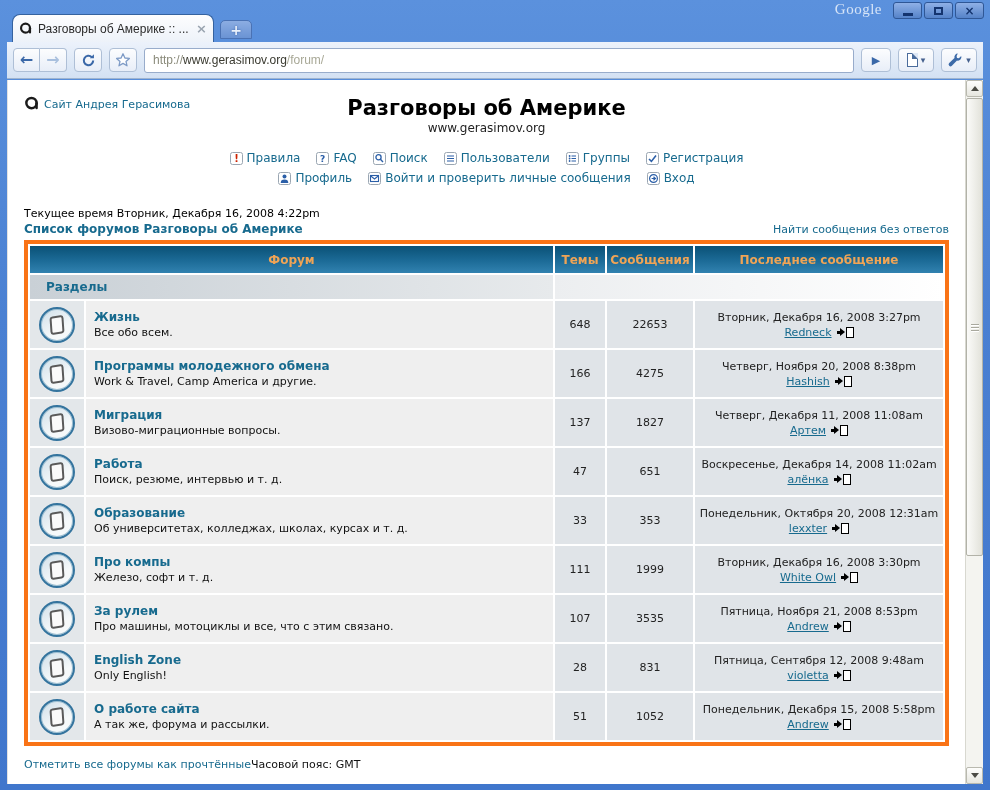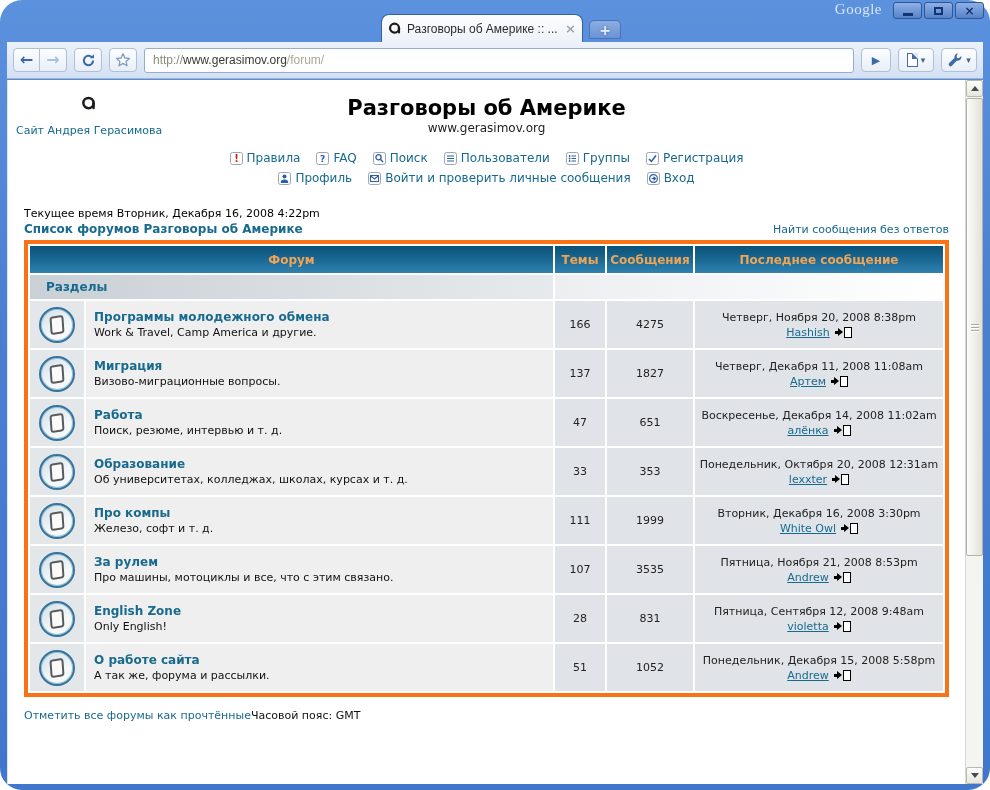--- a/index.html
+++ b/index.html
@@ -1,32 +1,32 @@
 <!DOCTYPE html>
 <html><head>
 <meta charset="utf-8">
 <style>
   * { margin:0; padding:0; box-sizing:border-box; }
   html,body { width:990px; height:790px; overflow:hidden; }
   body { font-family:"DejaVu Sans", sans-serif; }
 
   
   .window { position:relative; width:990px; height:790px;
-    background:linear-gradient(180deg,#5b91dd 0%,#4a80d2 40%,#4076cc 100%);border-radius:22px; }
+    background:linear-gradient(180deg,#5b91dd 0%,#4a80d2 40%,#4076cc 100%); }
   .google-brand { position:absolute; top:1px; right:108px;
     font-family:"Liberation Serif", serif; font-size:15px; color:#d6e4f7; letter-spacing:.5px; }
   .win-controls { position:absolute; top:2px; right:6px; display:flex; gap:2px; }
   .win-btn { width:29px; height:17px; border:1px solid #2f5796; border-radius:3px;
     background:linear-gradient(#8fb0e6,#5583c9); display:flex; align-items:center; justify-content:center;
     color:#14346e; font-weight:bold; font-size:12px; line-height:1; }
   .g-min { width:10px; height:3px; background:#14346e; margin-top:7px; }
   .g-max { width:9px; height:8px; border:2px solid #14346e; background:transparent; }
 
   .tabstrip { position:absolute; top:14px; left:4px; right:0; height:28px;
-    display:flex; align-items:flex-end; padding-left:8px;justify-content:center; }
+    display:flex; align-items:flex-end; padding-left:8px; }
   .tab { width:202px; height:28px; background:linear-gradient(#fdfdfe,#edf2f9);
     border-radius:8px 8px 0 0; border:1px solid #35629f; border-bottom:none;
     display:flex; align-items:center; padding:0 6px; gap:5px; }
   .tab-title { flex:1; font-family:"Liberation Sans", sans-serif; font-size:12px; color:#2b2b2b;
     white-space:nowrap; overflow:hidden; }
   .tab-close { color:#9aa4b0; font-size:13px; font-weight:bold; cursor:default; }
   .newtab { margin-left:6px; margin-bottom:3px; width:32px; height:19px; border-radius:5px 5px 0 0;
     background:linear-gradient(#8cade2,#6a93d4); border:1px solid #4a72b4;
     display:flex; align-items:center; justify-content:center;
     color:#eaf1fb; font-size:14px; font-weight:bold; line-height:1;
@@ -74,22 +74,22 @@
   .sb-track { flex:1; position:relative; }
   .sb-thumb { position:absolute; top:1px; left:0; right:0; height:458px;
     background:linear-gradient(90deg,#fbfbf9,#e2e2da); border:1px solid #b2b2a8; border-radius:2px;
     display:flex; align-items:center; justify-content:center; }
   .grip { display:flex; flex-direction:column; gap:2px; }
   .grip span { display:block; width:8px; height:1px; background:#a9a99e; box-shadow:0 1px 0 #fff; }
 
   
   .pg { position:relative; height:100%; padding:10px 16px 0 16px; font-size:11px; color:#111; }
   a { text-decoration:none; }
-  .site-link { position:absolute; left:8px; top:16px; display:flex; align-items:center; gap:12px;
-    font-size:11px; color:#176a8e;flex-direction:column; }
+  .site-link { position:absolute; left:16px; top:16px; display:flex; align-items:center; gap:4px;
+    font-size:11px; color:#176a8e; }
   .site-title { text-align:center; font-size:21px; font-weight:bold; color:#000; margin-top:6px; }
   .site-sub { text-align:center; font-size:12px; color:#222; margin-top:1px; }
   .navrow { display:flex; justify-content:center; gap:16px; font-size:12px; }
   .navrow1 { margin-top:16px; }
   .navrow2 { margin-top:6px; }
   .navlink { display:flex; align-items:center; gap:4px; color:#176a8e; }
   .nicon { display:inline-flex; }
 
   .meta { margin-top:22px; }
   .curtime { font-size:11px; color:#000; }
@@ -342,20 +342,41 @@
             <th colspan="2">Форум</th>
             <th>Темы</th>
             <th>Сообщения</th>
             <th>Последнее сообщение</th>
           </tr>
           <tr class="cat">
             <td colspan="2" class="cat-l">Разделы</td>
             <td colspan="3" class="cat-r"></td>
           </tr>
 
+          <tr class="frow">
+            <td class="fc-icon">
+                  <div class="ficon">
+                    <div class="fpage"></div>
+                  </div>
+                </td>
+            <td class="fc-name"><a class="fname">Жизнь</a><div class="fdesc">Все обо всем.</div></td>
+            <td class="fc-num">648</td>
+            <td class="fc-num">22653</td>
+            <td class="fc-last">
+                  <div>Вторник, Декабря 16, 2008 3:27pm</div>
+              <div class="luser">
+                    <a>Redneck</a>
+                    <span class="lp">
+                      <span class="lp-stem"></span>
+                      <span class="lp-tri"></span>
+                      <span class="lp-pg"></span>
+                    </span>
+                  </div>
+                </td>
+          </tr>
 
           <tr class="frow">
             <td class="fc-icon">
                   <div class="ficon">
                     <div class="fpage"></div>
                   </div>
                 </td>
             <td class="fc-name"><a class="fname">Программы молодежного обмена</a><div class="fdesc">Work &amp; Travel, Camp America и другие.</div></td>
             <td class="fc-num">166</td>
             <td class="fc-num">4275</td>

